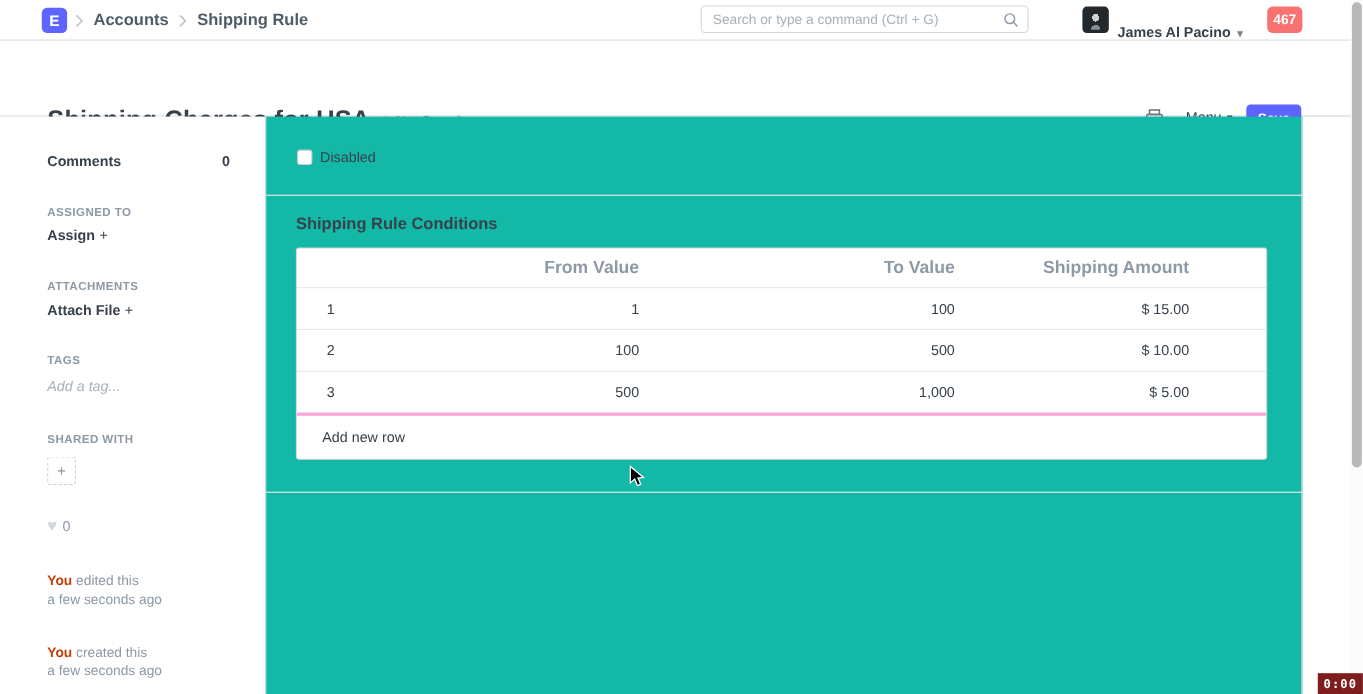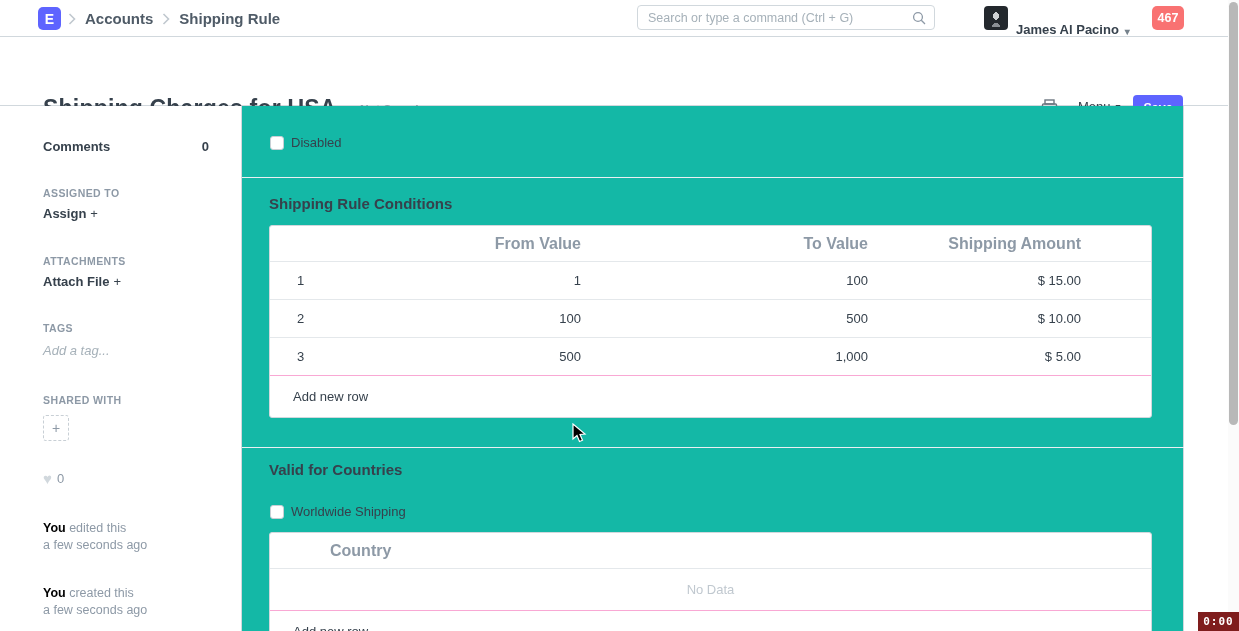--- a/index.html
+++ b/index.html
@@ -61,21 +61,21 @@
   .sb-head { font-size:10.5px; font-weight:700; color:#8d99a6; letter-spacing:.4px; }
   .sb-comments { top:33px; width:166px; display:flex; justify-content:space-between; }
   .sb-plus { color:#36414c; font-weight:400; margin-left:4px; }
   .share-plus { position:absolute; left:43px; top:309px; width:26px; height:26px;
     border:1px dashed #c8cfd5; border-radius:3px; color:#8d99a6; font-size:14px;
     display:flex; align-items:center; justify-content:center; background:#fff; }
   .likes { position:absolute; left:43px; top:365px; display:flex; align-items:center; gap:5px; }
   .heart { color:#d1d8dd; font-size:15px; line-height:1; }
   .like-count { font-size:13px; color:#8d99a6; }
   .activity { position:absolute; left:43px; font-size:12.5px; color:#8d99a6; line-height:17px; }
-  .activity .who { color:#000000; font-weight:700;text-align:center; }
+  .activity .who { color:#c2410c; font-weight:700;text-align:center; }
   .tag-input { font-size:13px; color:#a6b1b9; font-style:italic; }
 
   
   .section { position:absolute; left:0; width:942px; }
   .sec1 { top:0; height:72px; border-bottom:1px solid #ebeff2; }
   .sec2 { top:72px; height:270px; border-bottom:1px solid #ebeff2; }
   .sec3 { top:342px; height:183px; }
   .sec-heading { position:absolute; left:27px; font-size:15px; font-weight:700; color:#36414c; }
   .checkbox-row { position:absolute; display:flex; align-items:center; gap:7px; }
   .checkbox { width:14px; height:14px; border:1px solid #c8cfd5; border-radius:3px; background:#fff; }
@@ -85,21 +85,21 @@
   .grid-table { position:absolute; left:27px; width:883px; border:1px solid #d1d8dd;
     border-radius:3px; background:#fff; }
   .g-row { display:grid; align-items:center; font-size:13px; }
   .cond-cols { grid-template-columns:60px 261px 287px 1fr; }
   .country-cols { grid-template-columns:60px 1fr; }
   .g-head { height:35px; color:#8d99a6; font-weight:700; font-size:16px; }
   .g-body-row { height:38px; border-top:1px solid #e4e8eb; color:#36414c; }
   .cell-r { text-align:right; padding-right:10px; }
   .cell-amt { text-align:right; padding-right:70px; }
   .cell-idx { padding-left:27px; }
-  .g-foot { height:42px; border-top:1px solid #f9a8d4; display:flex; align-items:center; }
+  .g-foot { height:42px; border-top:3px solid #f9a8d4; display:flex; align-items:center; }
   .add-row { margin-left:23px; font-size:13px; color:#36414c; cursor:default; }
   .nodata-row { height:42px; border-top:1px solid #e4e8eb; display:flex; align-items:center;
     justify-content:center; color:#c0c8cf; font-size:13px; }
 
   
   .scrollbar-track { position:absolute; left:1228px; top:0; width:11px; height:631px; background:#fbfbfb; }
   .scrollbar-thumb { position:absolute; left:1229px; top:2px; width:9px; height:423px;
     background:#b8b8b8; border-radius:5px; }
   .timer-badge { position:absolute; left:1198px; top:612px; width:41px; height:19px; background:#7f1d1d;
     color:#fff; font-family:"DejaVu Sans Mono", monospace; font-size:11px; font-weight:700;
@@ -240,37 +240,20 @@
           <div class="cell-r">500</div>
           <div class="cell-r">1,000</div>
           <div class="cell-amt">$ 5.00</div>
         </div>
         <div class="g-foot">
           <span class="add-row">Add new row</span>
         </div>
       </div>
     </div>
 
-    <div class="section sec3">
-      <div class="sec-heading" style="top:13px">Valid for Countries</div>
-      <div class="checkbox-row" style="left:28px; top:56px">
-        <span class="checkbox"></span>
-        <span class="cb-label">Worldwide Shipping</span>
-      </div>
-      <div class="grid-table" style="top:84px">
-        <div class="g-row g-head country-cols">
-          <div class="cell-idx"></div>
-          <div>Country</div>
-        </div>
-        <div class="nodata-row">No Data</div>
-        <div class="g-foot">
-          <span class="add-row">Add new row</span>
-        </div>
-      </div>
-    </div>
   </div>
 
   <div class="scrollbar-track"></div>
   <div class="scrollbar-thumb"></div>
 
   <div class="timer-badge">0:00</div>
 
   <div class="cursor">
     <svg width="16" height="22" viewBox="0 0 16 22">
       <path d="M1 1 L1 16 L5 12.5 L7.5 18.5 L10.5 17.2 L8 11.5 L13 11 Z" fill="#000" stroke="#fff" stroke-width="1.2"></path>

